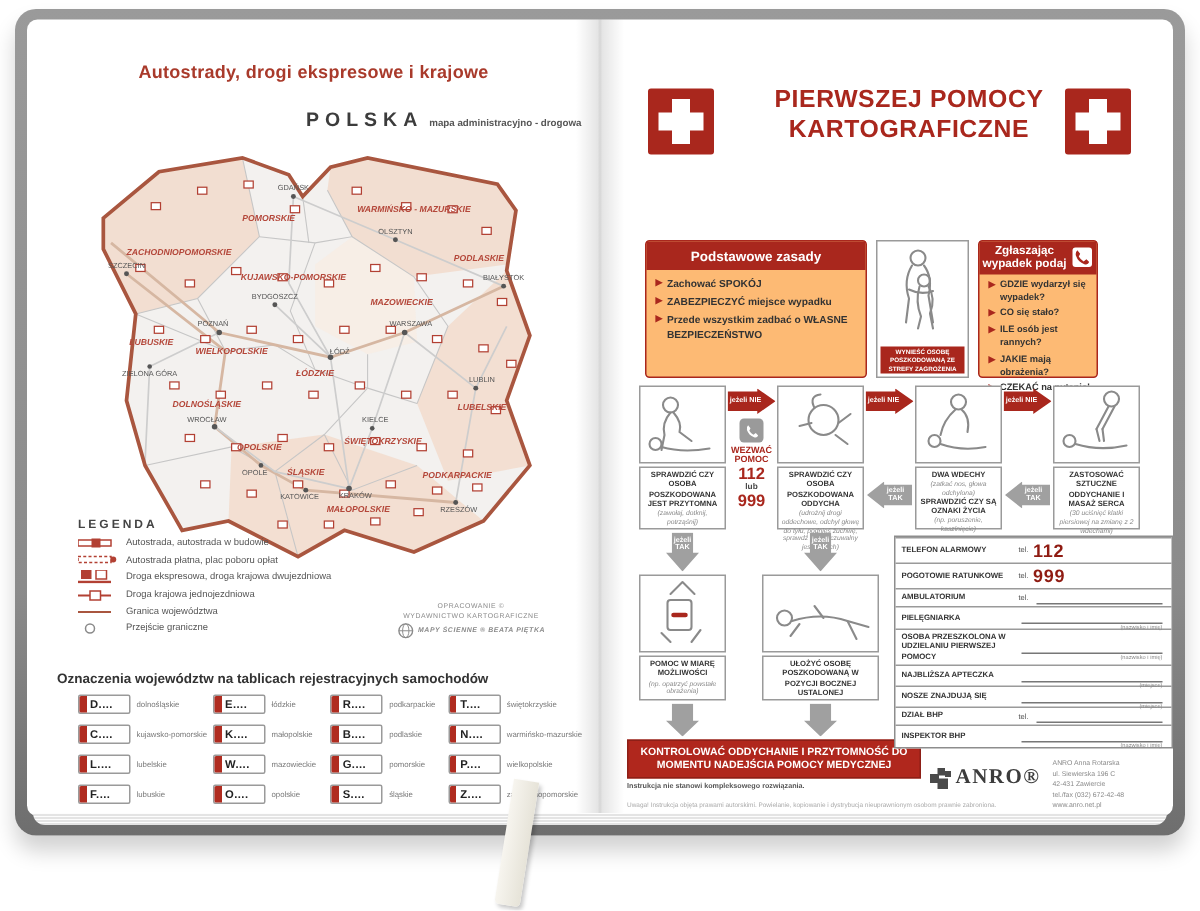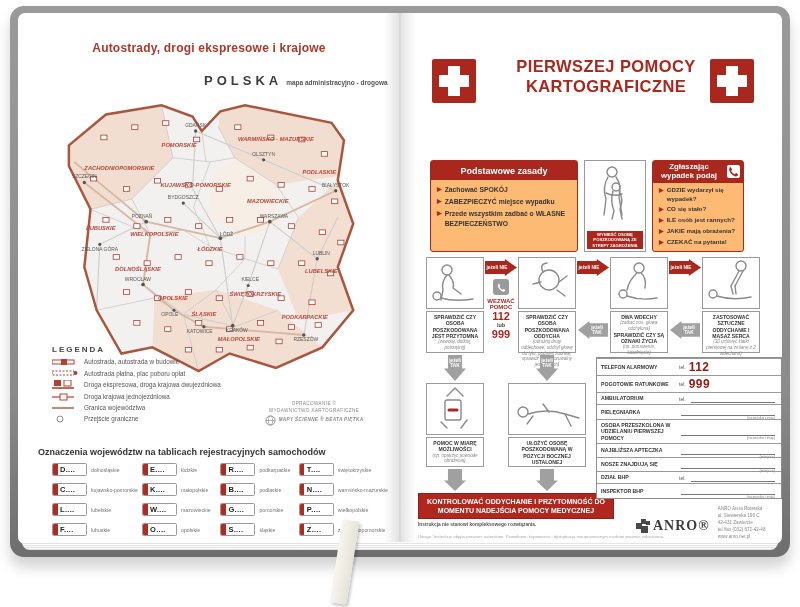--- a/index.html
+++ b/index.html
@@ -487,21 +487,21 @@
             <path d="M22 14 Q16 24 20 36 L18 52"></path>
             <path d="M30 14 Q36 22 33 34 L36 52"></path>
           <circle cx="30" cy="24" r="4"></circle>
             <path d="M27 28 Q24 38 28 48 L26 56"></path>
             <path d="M33 28 Q38 36 34 46 L36 56"></path>
           <path d="M20 30 Q28 34 36 31"></path>
         </svg>
         <div class="evac-cap">WYNIEŚĆ OSOBĘ POSZKODOWANĄ ZE STREFY ZAGROŻENIA</div>
       </div>
 
-      <div class="redbox" style="position:absolute;left:252px;top:147px;width:92px;height:92px;">
+      <div class="redbox" style="position:absolute;left:252px;top:147px;width:80px;height:92px;">
         <div class="rb-head" style="height:22px;font-size:7.8px;line-height:1.1;padding-right:18px;">
           <span>Zgłaszając wypadek podaj</span>
           <svg width="13" height="13" viewBox="0 0 14 14" style="position:absolute;right:3px;top:4px;background:#fff;border-radius:2px;">
             <path d="M3.5 2 L5.5 4.5 L4.5 6.5 Q6 9 8 10 L10 8.5 L12 10.5 Q11 13 8.5 12 Q4 10.5 2.5 6 Q1.8 3.5 3.5 2 Z" fill="#a9271d"></path>
           </svg>
         </div>
         <div class="bullets" style="padding-top:3px;">
           <div class="bullet" style="font-size:6.2px;margin-bottom:1.4px;">
               <span class="tri">▶</span>
               <span>GDZIE wydarzył się wypadek?</span>
@@ -692,21 +692,21 @@
             <span class="wline"></span>
         </div>
         <div class="info-row" style="min-height:15px;">
           <span class="lbl">INSPEKTOR BHP</span>
           <span class="wline">
               <span class="hint">(nazwisko i imię)</span>
             </span>
         </div>
       </div>
 
-      <div class="publisher" style="left:236px;top:492px;align-items:center;">
+      <div class="publisher" style="left:220px;top:492px;">
         <div class="anro-logo">
           <span class="anro-mark">
             <span style="left:0;top:4px;width:6px;height:6px;"></span>
             <span style="left:5px;top:0;width:5px;height:5px;"></span>
             <span style="left:5px;top:7px;width:7px;height:7px;"></span>
             <span style="left:10px;top:2px;width:4px;height:4px;"></span>
           </span>
           <span class="anro-name">ANRO®</span>
         </div>
         <div class="anro-addr">

